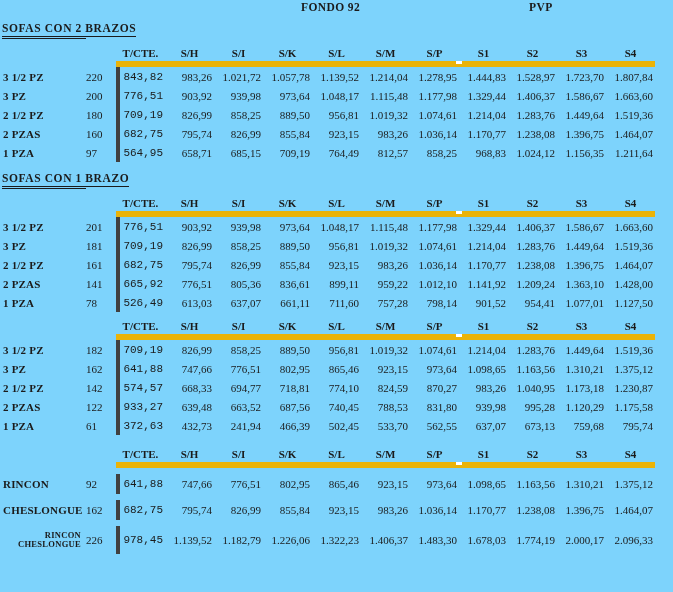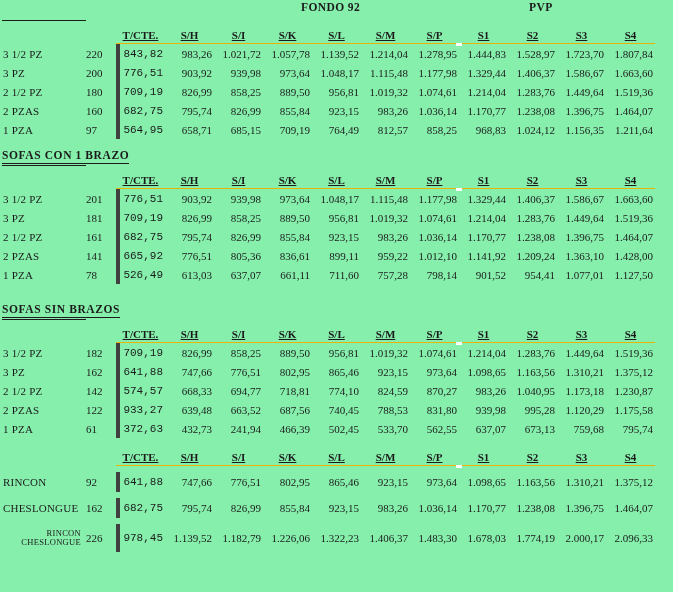--- a/index.html
+++ b/index.html
@@ -2,32 +2,32 @@
 <html><head>
 <meta charset="utf-8">
 <style>
   html, body { margin:0; padding:0; background:#ffffff; }
   body {
     width:673px; height:592px;
     font-family:"Liberation Serif","DejaVu Serif",serif;
     color:#1b1b1b;
     -webkit-font-smoothing:antialiased;
   }
-  .page { position:relative; width:673px; height:592px; overflow:hidden; background:#86efac; }
+  .page { position:relative; width:673px; height:592px; overflow:hidden; background:#7dd3fc; }
 
   
   .group-headers span { position:absolute; top:1px; font-size:11.5px; font-weight:bold; letter-spacing:0.4px; }
   .gh-fondo { left:301px; }
   .gh-pvp  { left:529px; }
 
   
   #sections { position:absolute; top:0; left:2px; width:669px; }
   .section.s1 { margin-top:20px; }
   .section.s1, .section.s2 { margin-bottom:8px; }
-  .section.s2 { margin-bottom:17px; }
+  .section.s2 { margin-bottom:0; }
   .section.s3 { margin-bottom:3px; }
 
   .title-wrap { line-height:13px; }
   .title-text {
     display:inline-block;
     font-size:11.5px; font-weight:bold; letter-spacing:0.6px;
     border-bottom:1px solid #1b1b1b; padding-bottom:1px;
   }
   .title-rule2 { width:84px; height:0; border-top:1px solid #1b1b1b; margin-top:1px; }
 
@@ -37,45 +37,45 @@
   }
   table.price.spaced { border-spacing:0 6px; margin-top:0; }
 
   col.c-lbl  { width:84px; }
   col.c-size { width:30px; }
   col.c-val  { width:49px; }
 
   th, td { padding:0; white-space:nowrap; font-size:11px; overflow:visible; }
 
   th { font-weight:bold; height:16px; vertical-align:bottom; padding-bottom:2px; text-align:center; }
-  th.val { border-bottom:1px solid #eab308;text-decoration:underline; }
+  th.val { border-bottom:6px solid #eab308; }
   th.val { position:relative; }
   th .grp-gap { position:absolute; left:-3px; bottom:-3px; width:6px; height:3px; background:#ffffff; z-index:2; }
 
   td { height:19px; vertical-align:middle; }
-  td.lbl  { font-weight:normal; text-align:left; letter-spacing:0.2px; padding-left:1px; }
+  td.lbl  { font-weight:bold; text-align:left; letter-spacing:0.2px; padding-left:1px; }
   td.lbl.multi { white-space:pre-line; text-align:right; font-size:8.5px; line-height:9.5px; padding-right:5px; letter-spacing:0.3px; }
   td.size { text-align:left; padding-right:3px; }
   td.val  { text-align:right; padding-right:2px; }
   td.val.first { border-left:4px solid #404040;font-family:Liberation Mono, monospace; }
 
   .spaced td { height:20px; }
   .spaced td.lbl.multi { height:28px; }
 </style>
 </head>
 <body>
 
 <div class="page">
   <div class="group-headers">
     <span class="gh-fondo">FONDO 92</span>
     <span class="gh-pvp">PVP</span>
   </div>
   <div id="sections">
       <section class="section s1">
-        <div class="title-wrap"><div class="title-rule2"></div></div>
+        <div class="title-wrap"><span class="title-text">SOFAS CON 2 BRAZOS</span><div class="title-rule2"></div></div>
         <table class="price">
           <colgroup>
             <col class="c-lbl">
             <col class="c-size">
             <col class="c-val">
             <col class="c-val">
             <col class="c-val">
             <col class="c-val">
             <col class="c-val">
             <col class="c-val">
@@ -289,21 +289,20 @@
               <td class="val">798,14</td>
               <td class="val">901,52</td>
               <td class="val">954,41</td>
               <td class="val">1.077,01</td>
               <td class="val">1.127,50</td>
             </tr>
           </tbody>
         </table>
       </section>
       <section class="section s3">
-        <div class="title-wrap"><span class="title-text">SOFAS SIN BRAZOS</span><div class="title-rule2"></div></div>
         <table class="price">
           <colgroup>
             <col class="c-lbl">
             <col class="c-size">
             <col class="c-val">
             <col class="c-val">
             <col class="c-val">
             <col class="c-val">
             <col class="c-val">
             <col class="c-val">

